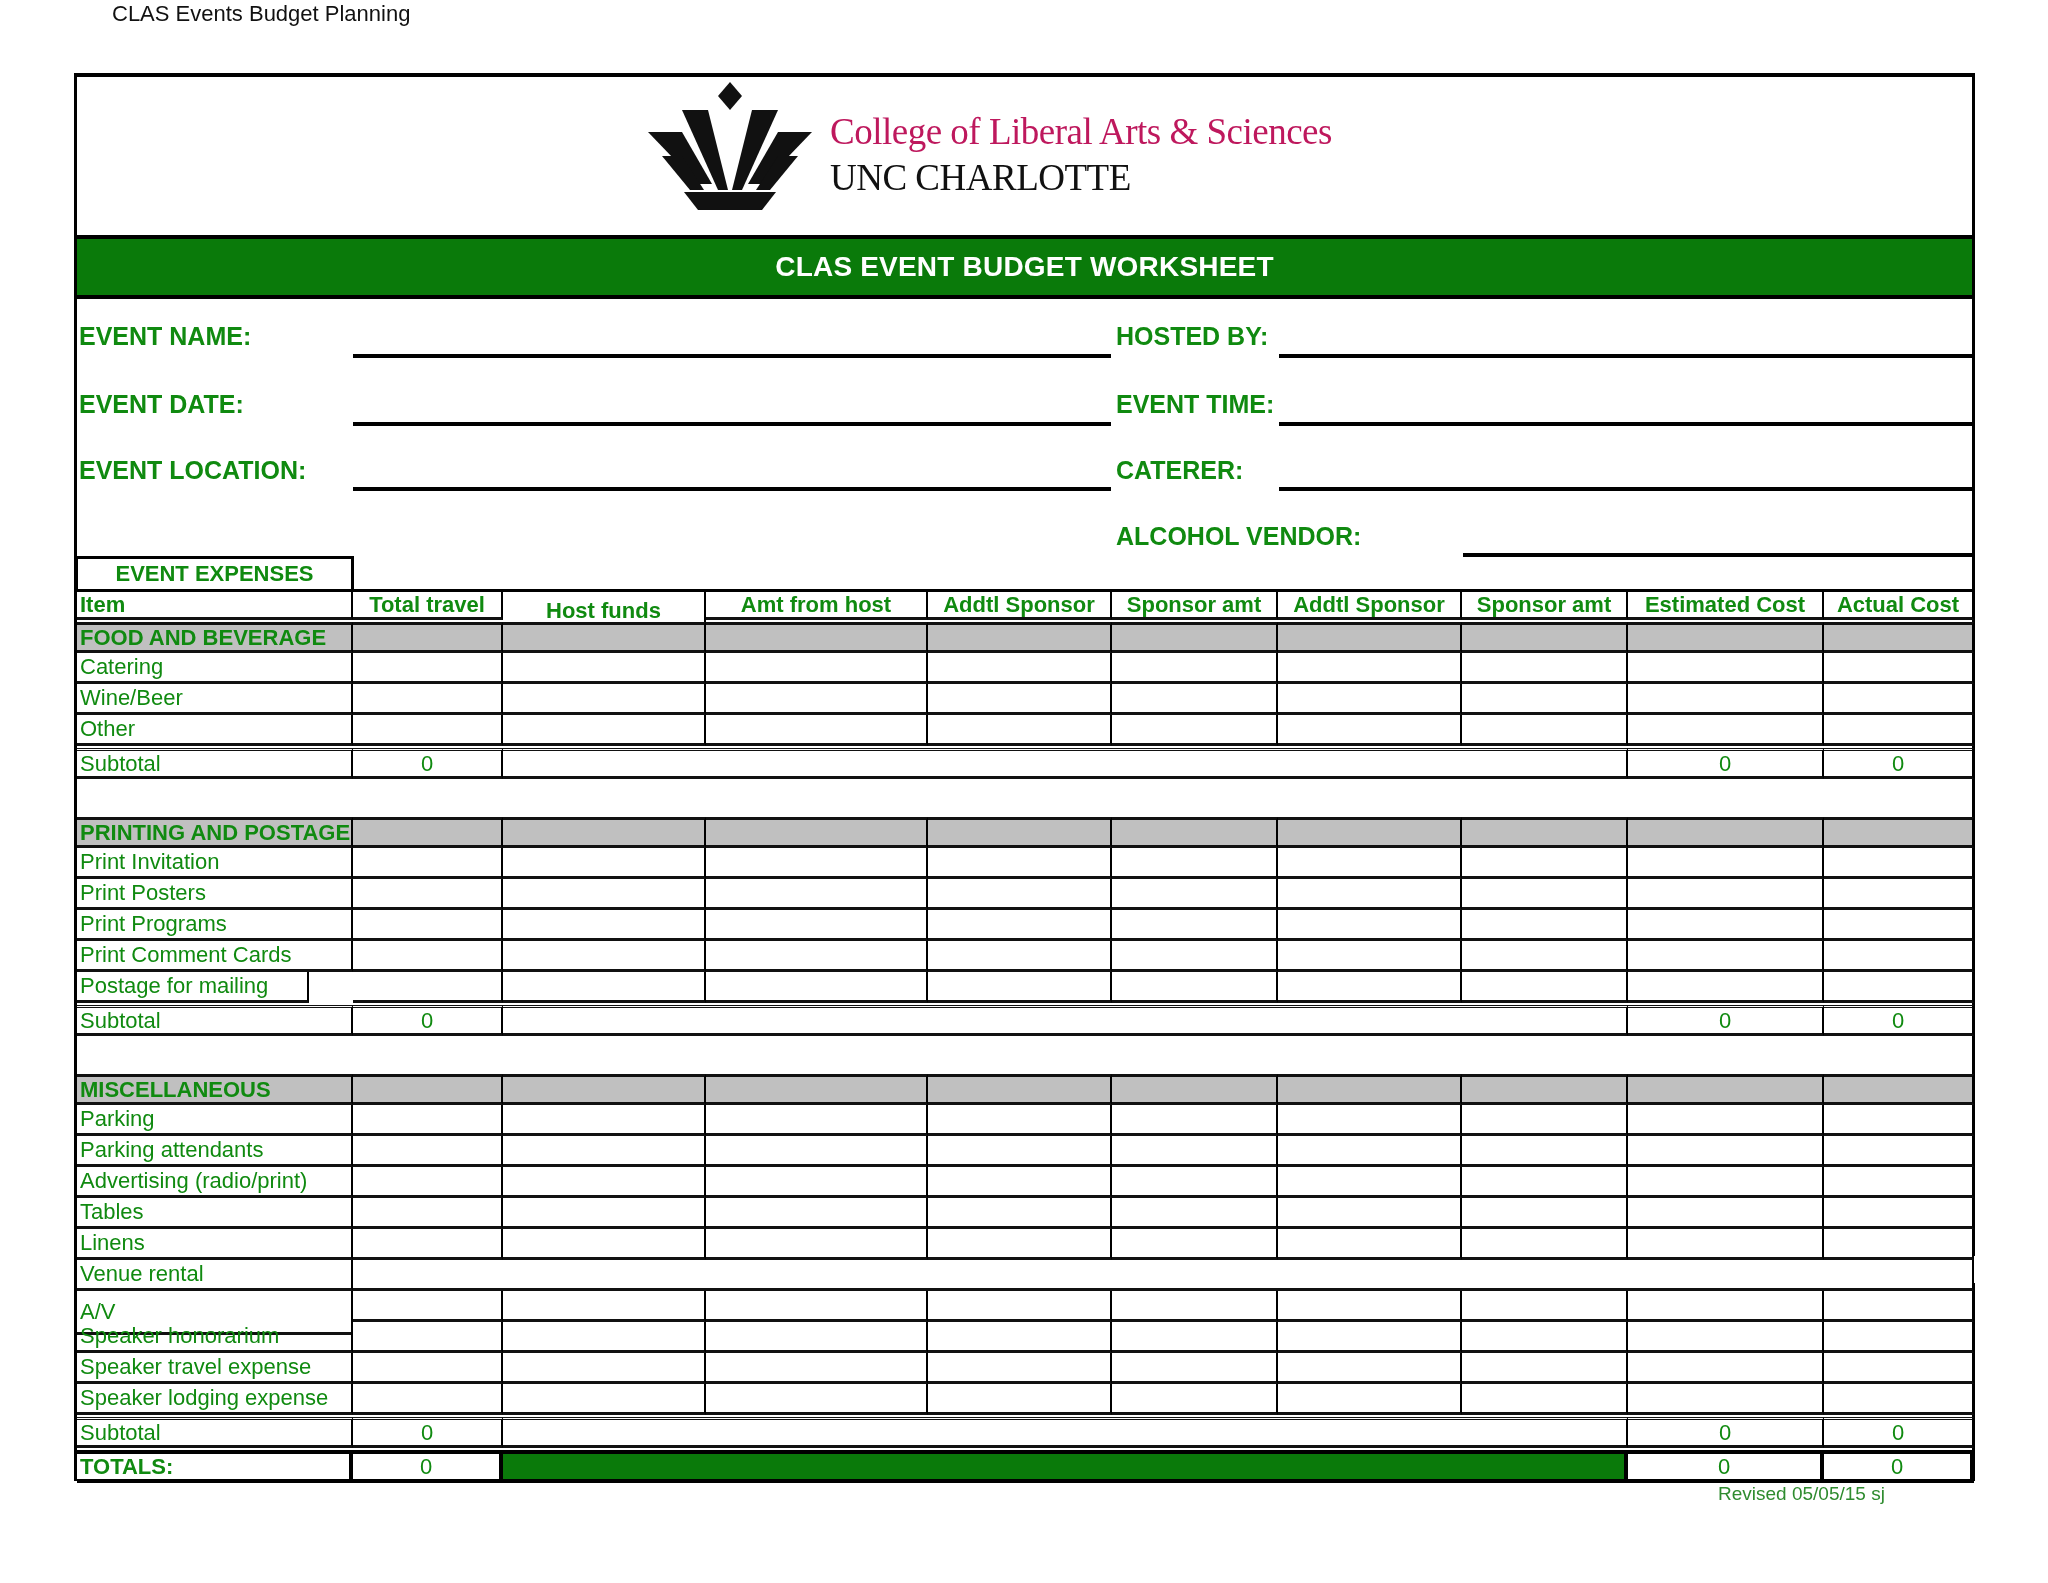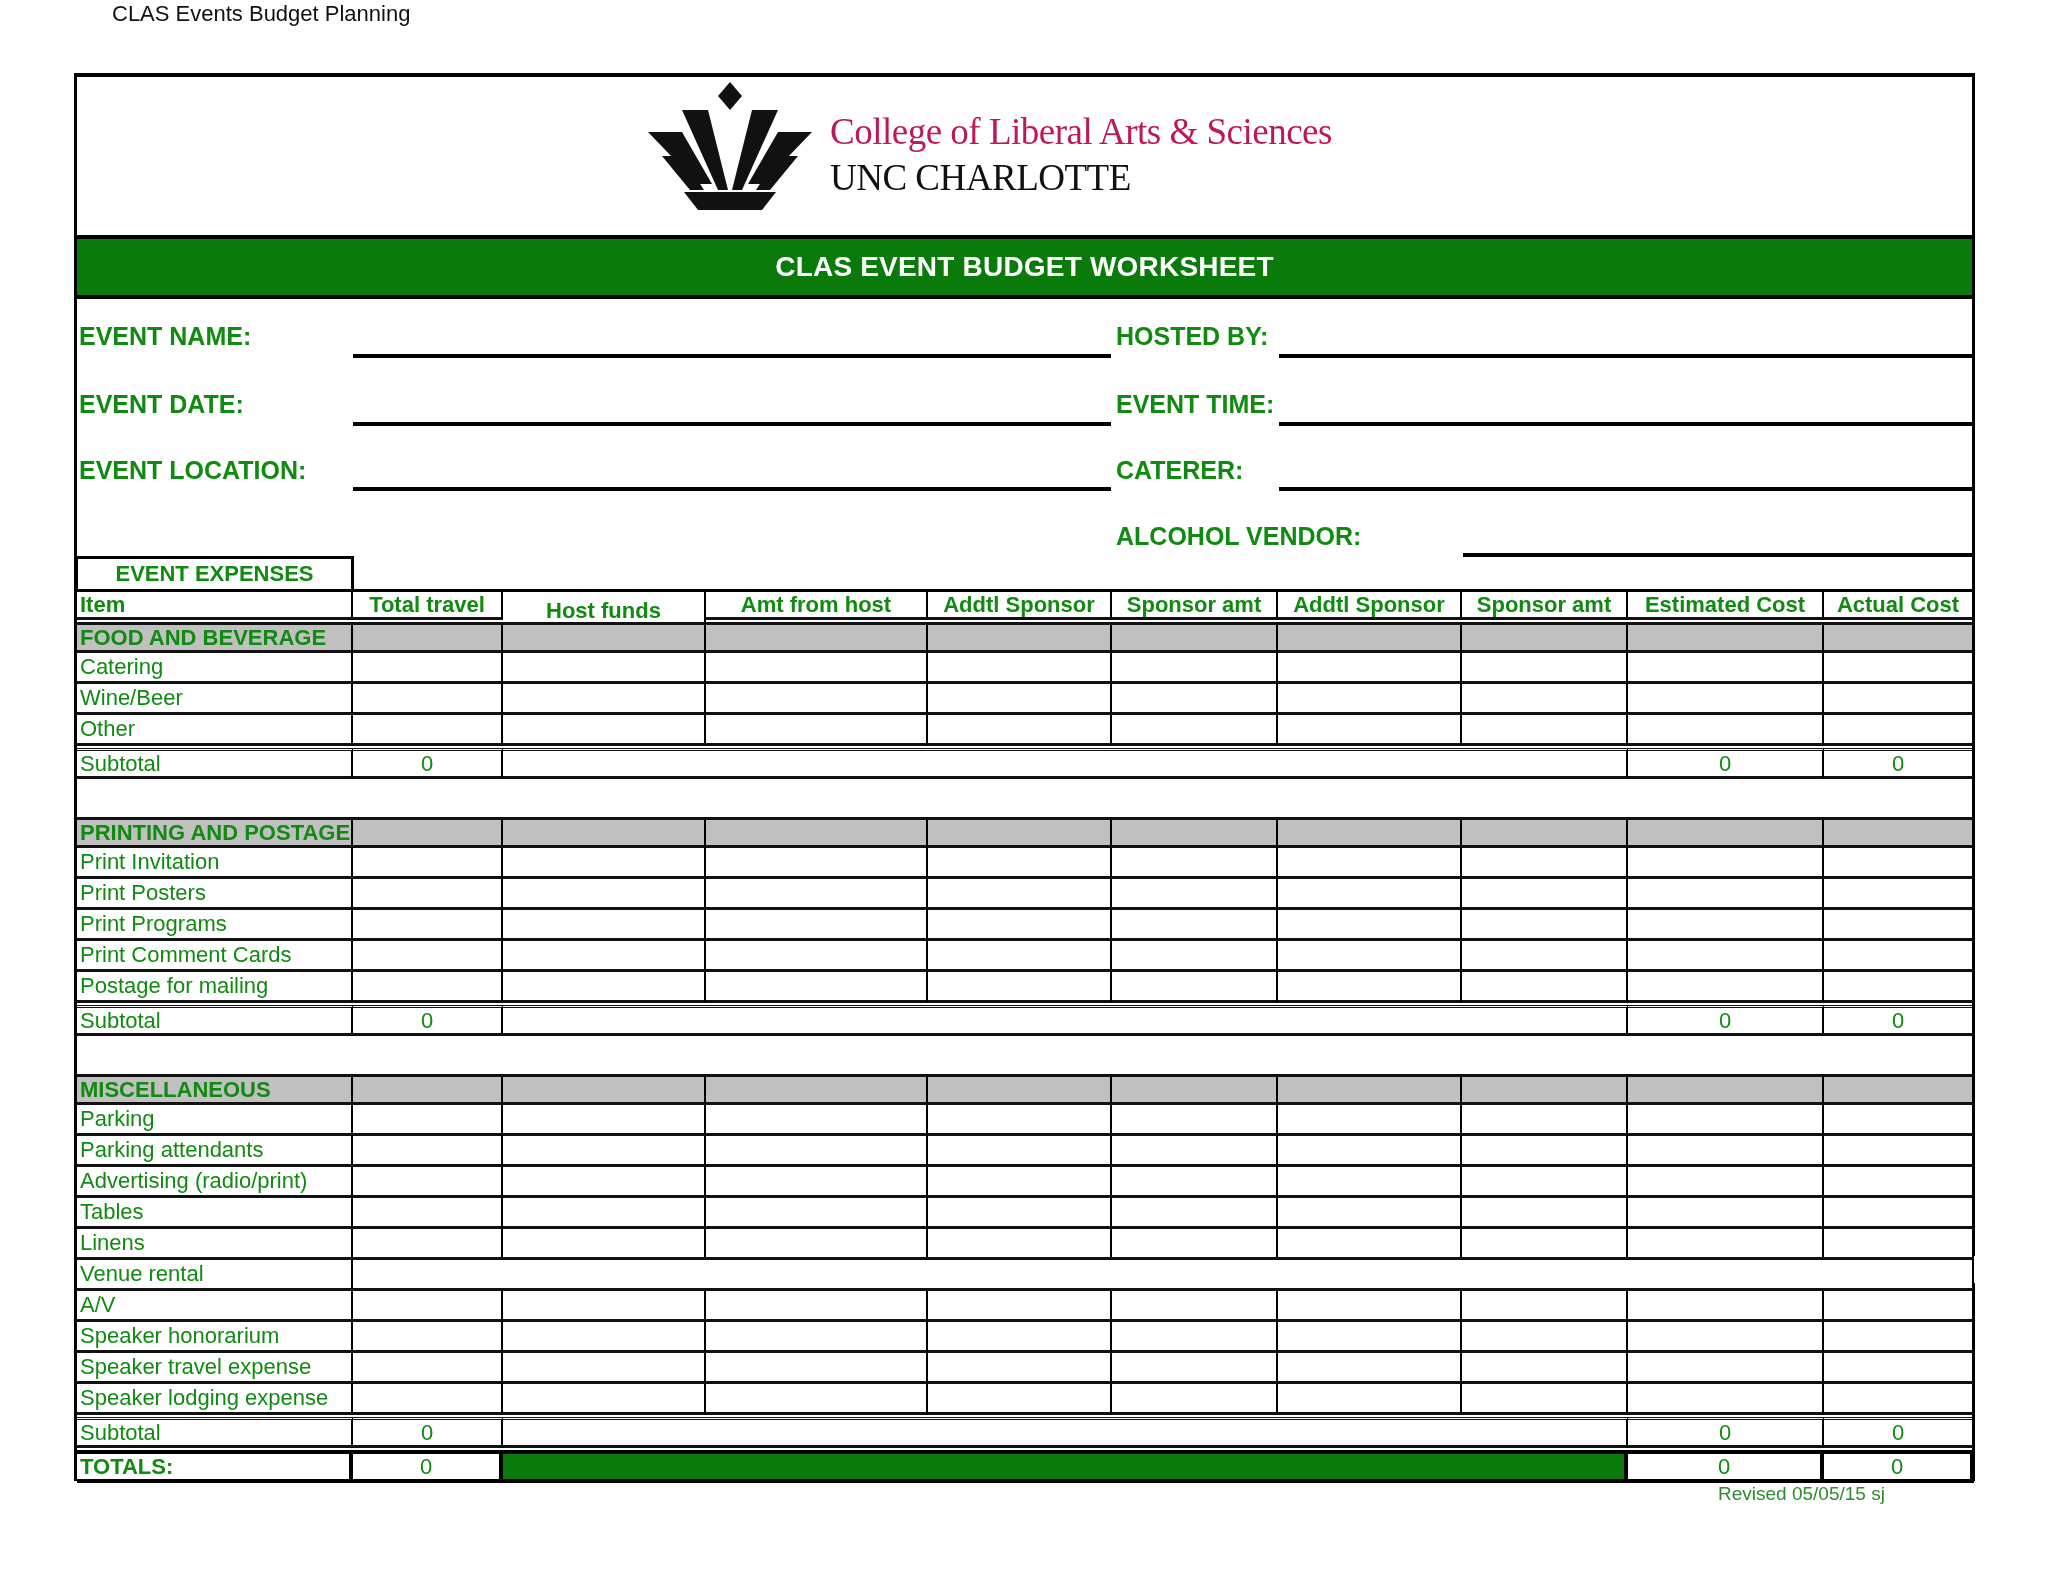--- a/index.html
+++ b/index.html
@@ -176,21 +176,21 @@
     <div class="cell item" style="left: 77px; top: 941px; width: 276px; height: 31px;">Print Comment Cards</div>
     <div class="cell " style="left: 353px; top: 941px; width: 150px; height: 31px;"></div>
     <div class="cell " style="left: 503px; top: 941px; width: 203px; height: 31px;"></div>
     <div class="cell " style="left: 706px; top: 941px; width: 222px; height: 31px;"></div>
     <div class="cell " style="left: 928px; top: 941px; width: 184px; height: 31px;"></div>
     <div class="cell " style="left: 1112px; top: 941px; width: 166px; height: 31px;"></div>
     <div class="cell " style="left: 1278px; top: 941px; width: 184px; height: 31px;"></div>
     <div class="cell " style="left: 1462px; top: 941px; width: 166px; height: 31px;"></div>
     <div class="cell " style="left: 1628px; top: 941px; width: 196px; height: 31px;"></div>
     <div class="cell " style="left: 1824px; top: 941px; width: 150px; height: 31px;"></div>
-    <div class="cell item" style="left: 77px; top: 972px; width: 276px; height: 31px;">Postage for mailing</div>
+    <div class="cell item" style="left: 77px; top: 972px; width: 232px; height: 31px;">Postage for mailing</div>
     <div class="cell " style="left: 353px; top: 972px; width: 150px; height: 31px;"></div>
     <div class="cell " style="left: 503px; top: 972px; width: 203px; height: 31px;"></div>
     <div class="cell " style="left: 706px; top: 972px; width: 222px; height: 31px;"></div>
     <div class="cell " style="left: 928px; top: 972px; width: 184px; height: 31px;"></div>
     <div class="cell " style="left: 1112px; top: 972px; width: 166px; height: 31px;"></div>
     <div class="cell " style="left: 1278px; top: 972px; width: 184px; height: 31px;"></div>
     <div class="cell " style="left: 1462px; top: 972px; width: 166px; height: 31px;"></div>
     <div class="cell " style="left: 1628px; top: 972px; width: 196px; height: 31px;"></div>
     <div class="cell " style="left: 1824px; top: 972px; width: 150px; height: 31px;"></div>
     <div class="cell item" style="left: 77px; top: 1005px; width: 276px; height: 31px; border-top: 3px double rgb(17, 17, 17);">Subtotal</div>
@@ -253,21 +253,21 @@
     <div class="cell " style="left: 503px; top: 1229px; width: 203px; height: 31px;"></div>
     <div class="cell " style="left: 706px; top: 1229px; width: 222px; height: 31px;"></div>
     <div class="cell " style="left: 928px; top: 1229px; width: 184px; height: 31px;"></div>
     <div class="cell " style="left: 1112px; top: 1229px; width: 166px; height: 31px;"></div>
     <div class="cell " style="left: 1278px; top: 1229px; width: 184px; height: 31px;"></div>
     <div class="cell " style="left: 1462px; top: 1229px; width: 166px; height: 31px;"></div>
     <div class="cell " style="left: 1628px; top: 1229px; width: 196px; height: 31px;"></div>
     <div class="cell " style="left: 1824px; top: 1229px; width: 150px; height: 31px;"></div>
     <div class="cell item" style="left: 77px; top: 1260px; width: 276px; height: 31px;">Venue rental</div>
     <div class="cell " style="left: 353px; top: 1260px; width: 1621px; height: 31px;"></div>
-    <div class="cell item" style="left: 77px; top: 1291px; width: 276px; height: 31px;">A/V</div>
+    <div class="cell item" style="left: 77px; top: 1291px; width: 276px; height: 44px;">A/V</div>
     <div class="cell " style="left: 353px; top: 1291px; width: 150px; height: 31px;"></div>
     <div class="cell " style="left: 503px; top: 1291px; width: 203px; height: 31px;"></div>
     <div class="cell " style="left: 706px; top: 1291px; width: 222px; height: 31px;"></div>
     <div class="cell " style="left: 928px; top: 1291px; width: 184px; height: 31px;"></div>
     <div class="cell " style="left: 1112px; top: 1291px; width: 166px; height: 31px;"></div>
     <div class="cell " style="left: 1278px; top: 1291px; width: 184px; height: 31px;"></div>
     <div class="cell " style="left: 1462px; top: 1291px; width: 166px; height: 31px;"></div>
     <div class="cell " style="left: 1628px; top: 1291px; width: 196px; height: 31px;"></div>
     <div class="cell " style="left: 1824px; top: 1291px; width: 150px; height: 31px;"></div>
     <div class="cell item" style="left: 77px; top: 1322px; width: 276px; height: 31px;">Speaker honorarium</div>

